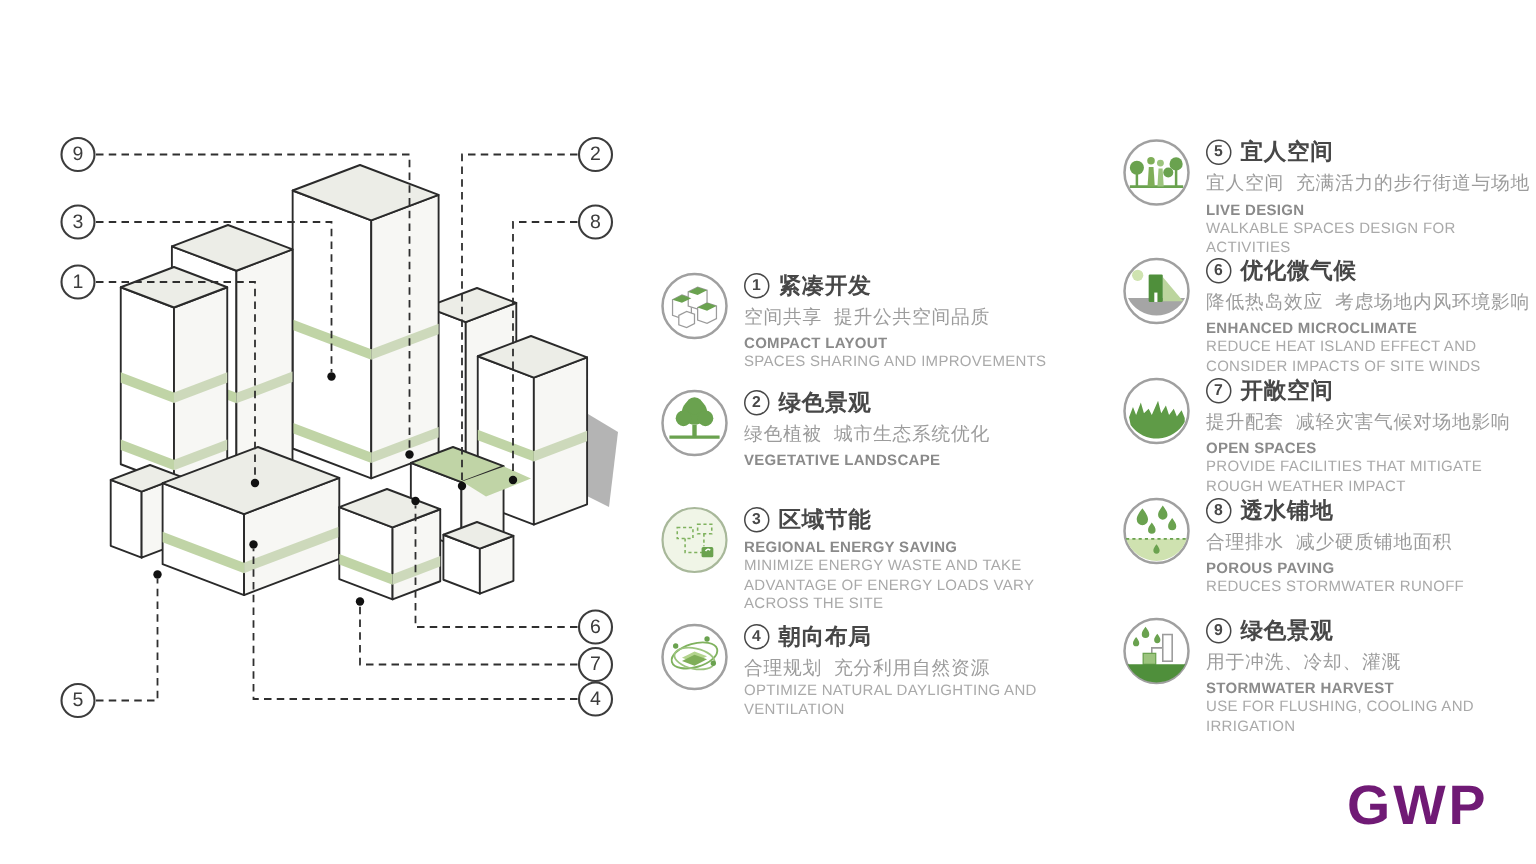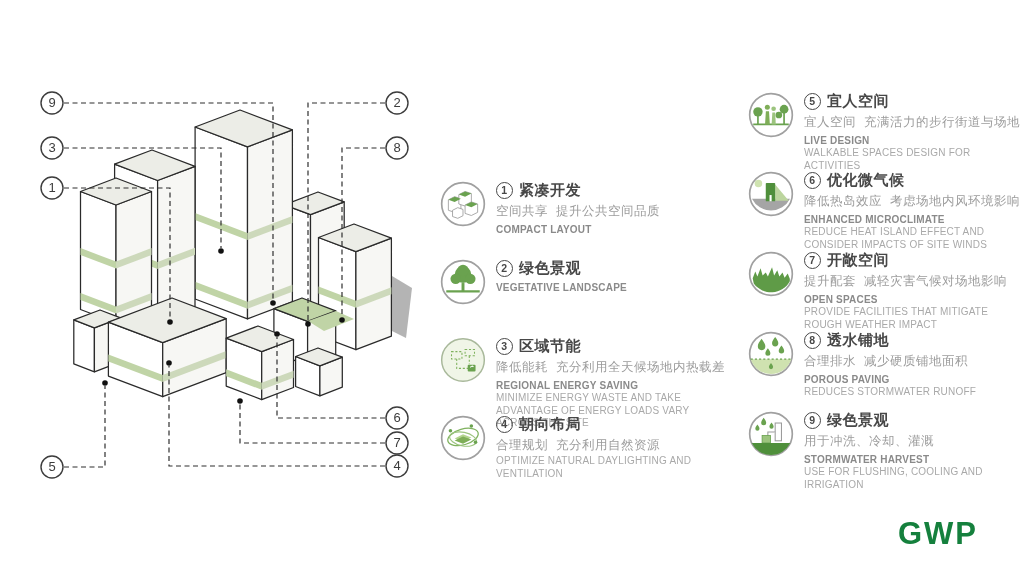--- a/index.html
+++ b/index.html
@@ -12,21 +12,21 @@
   .icon-wrap{width:46px;height:46px;flex:0 0 46px}
   .txt{display:flex;flex-direction:column}
   .col-left .txt{width:236px}
   .col-right .txt{width:224px}
   .title{font-size:15px;font-weight:bold;color:#474747;white-space:nowrap;display:flex;align-items:center;gap:6px;letter-spacing:.5px}
   .numc{display:inline-flex;width:15px;height:15px;border:1.4px solid #474747;border-radius:50%;
         font-size:10.5px;line-height:1;align-items:center;justify-content:center;font-weight:bold;flex:0 0 15px}
   .sub{font-size:12.5px;color:#9c9c9c;white-space:pre;margin-top:3px;letter-spacing:.5px}
   .eng{font-size:10px;font-weight:bold;color:#8a8a8a;margin-top:4px;letter-spacing:.2px}
   .cap{font-size:10px;color:#a9a9a9;line-height:1.25;margin-top:1px;letter-spacing:.2px}
-  .logo{position:absolute;left:898px;top:516px;font-size:31px;font-weight:bold;color:#15803d;letter-spacing:2px}
+  .logo{position:absolute;left:898px;top:516px;font-size:37px;font-weight:bold;color:#701a75;letter-spacing:2px}
 </style>
 </head>
 <body>
 
 <svg id="diagram-svg" viewBox="0 0 1024 576">
   <g id="massing">
       <polygon points="284.3,204.8 310.5,214.7 310.5,336.7 284.3,326.8" fill="#ffffff" stroke="#2a2a2a" stroke-width="1.25" stroke-linejoin="round"></polygon>
       <polygon points="310.5,214.7 344.2,201.9 344.2,323.9 310.5,336.7" fill="#f7f7f4" stroke="#2a2a2a" stroke-width="1.25" stroke-linejoin="round"></polygon>
       <polygon points="318.0,192.0 344.2,201.9 310.5,214.7 284.3,204.8" fill="#ecede7" stroke="#2a2a2a" stroke-width="1.25" stroke-linejoin="round"></polygon>
       <polygon points="345,240 363,248 363,333 345,325" fill="#a8a8a8"></polygon>
@@ -131,40 +131,42 @@
         <path d="M18,13 l6,-3 6,2 -6,3z" fill="#6aa24f"></path>
         <path d="M24,23 l6,-3 6,2 -6,3z" fill="#6aa24f"></path>
       </svg></div>
     <div class="txt">
       <div class="title">
         <span class="numc">1</span>
         <span class="ttl">紧凑开发</span>
       </div>
       <div class="sub">空间共享  提升公共空间品质</div>
       <div class="eng">COMPACT LAYOUT</div>
+      <div class="cap">SPACES SHARING AND IMPROVEMENTS</div>
     </div>
   </div>
 
   <div class="item col-left" style="left: 440px; top: 259px;">
     <div class="icon-wrap"><svg viewBox="0 0 44 44" width="46" height="46">
         <circle cx="22" cy="22" r="20.4" fill="#fff" stroke="#a0a0a0" stroke-width="1.6"></circle>
         <line x1="6" y1="31" x2="38" y2="31" stroke="#6aa24f" stroke-width="2"></line>
         <rect x="20.6" y="23" width="2.8" height="8" fill="#6aa24f"></rect>
         <g fill="#6aa24f">
           <circle cx="22" cy="15" r="8"></circle>
           <circle cx="15" cy="19" r="5"></circle>
           <circle cx="29" cy="19" r="5"></circle>
           <circle cx="22" cy="11" r="5.5"></circle>
         </g>
       </svg></div>
     <div class="txt">
       <div class="title">
         <span class="numc">2</span>
         <span class="ttl">绿色景观</span>
       </div>
+      <div class="sub">绿色植被  城市生态系统优化</div>
       <div class="eng">VEGETATIVE LANDSCAPE</div>
     </div>
   </div>
 
   <div class="item col-left" style="left: 440px; top: 337px;">
     <div class="icon-wrap"><svg viewBox="0 0 44 44" width="46" height="46">
         <circle cx="22" cy="22" r="20.4" fill="#f0f5e7" stroke="#a8b89a" stroke-width="1.4"></circle>
         <g fill="none" stroke="#7fb25e" stroke-width="1" stroke-dasharray="2 1.7">
           <path d="M11,14h10v7h-10z"></path>
           <path d="M24,12h9v6h-9z"></path>
@@ -172,21 +174,20 @@
           <path d="M28,18v8"></path>
         </g>
         <rect x="26.5" y="26.5" width="7.5" height="6.5" rx="1" fill="#6aa24f"></rect>
         <path d="M29,29 q1.5,-2 3,-0.5" stroke="#fff" stroke-width="1" fill="none"></path>
       </svg></div>
     <div class="txt">
       <div class="title">
         <span class="numc">3</span>
         <span class="ttl">区域节能</span>
       </div>
-      <div class="sub">降低能耗  充分利用全天候场地内热载差</div>
       <div class="eng">REGIONAL ENERGY SAVING</div>
       <div class="cap">MINIMIZE ENERGY WASTE AND TAKE ADVANTAGE OF ENERGY LOADS VARY ACROSS THE SITE</div>
     </div>
   </div>
 
   <div class="item col-left" style="left: 440px; top: 415px;">
     <div class="icon-wrap"><svg viewBox="0 0 44 44" width="46" height="46">
         <circle cx="22" cy="22" r="20.4" fill="#fff" stroke="#a0a0a0" stroke-width="1.6"></circle>
         <ellipse cx="22" cy="21" rx="15" ry="7.5" fill="none" stroke="#7fb25e" stroke-width="1.2" transform="rotate(-16 22 21)"></ellipse>
         <ellipse cx="22" cy="23" rx="13" ry="6.5" fill="none" stroke="#9cc47e" stroke-width="1.1" transform="rotate(12 22 23)"></ellipse>

